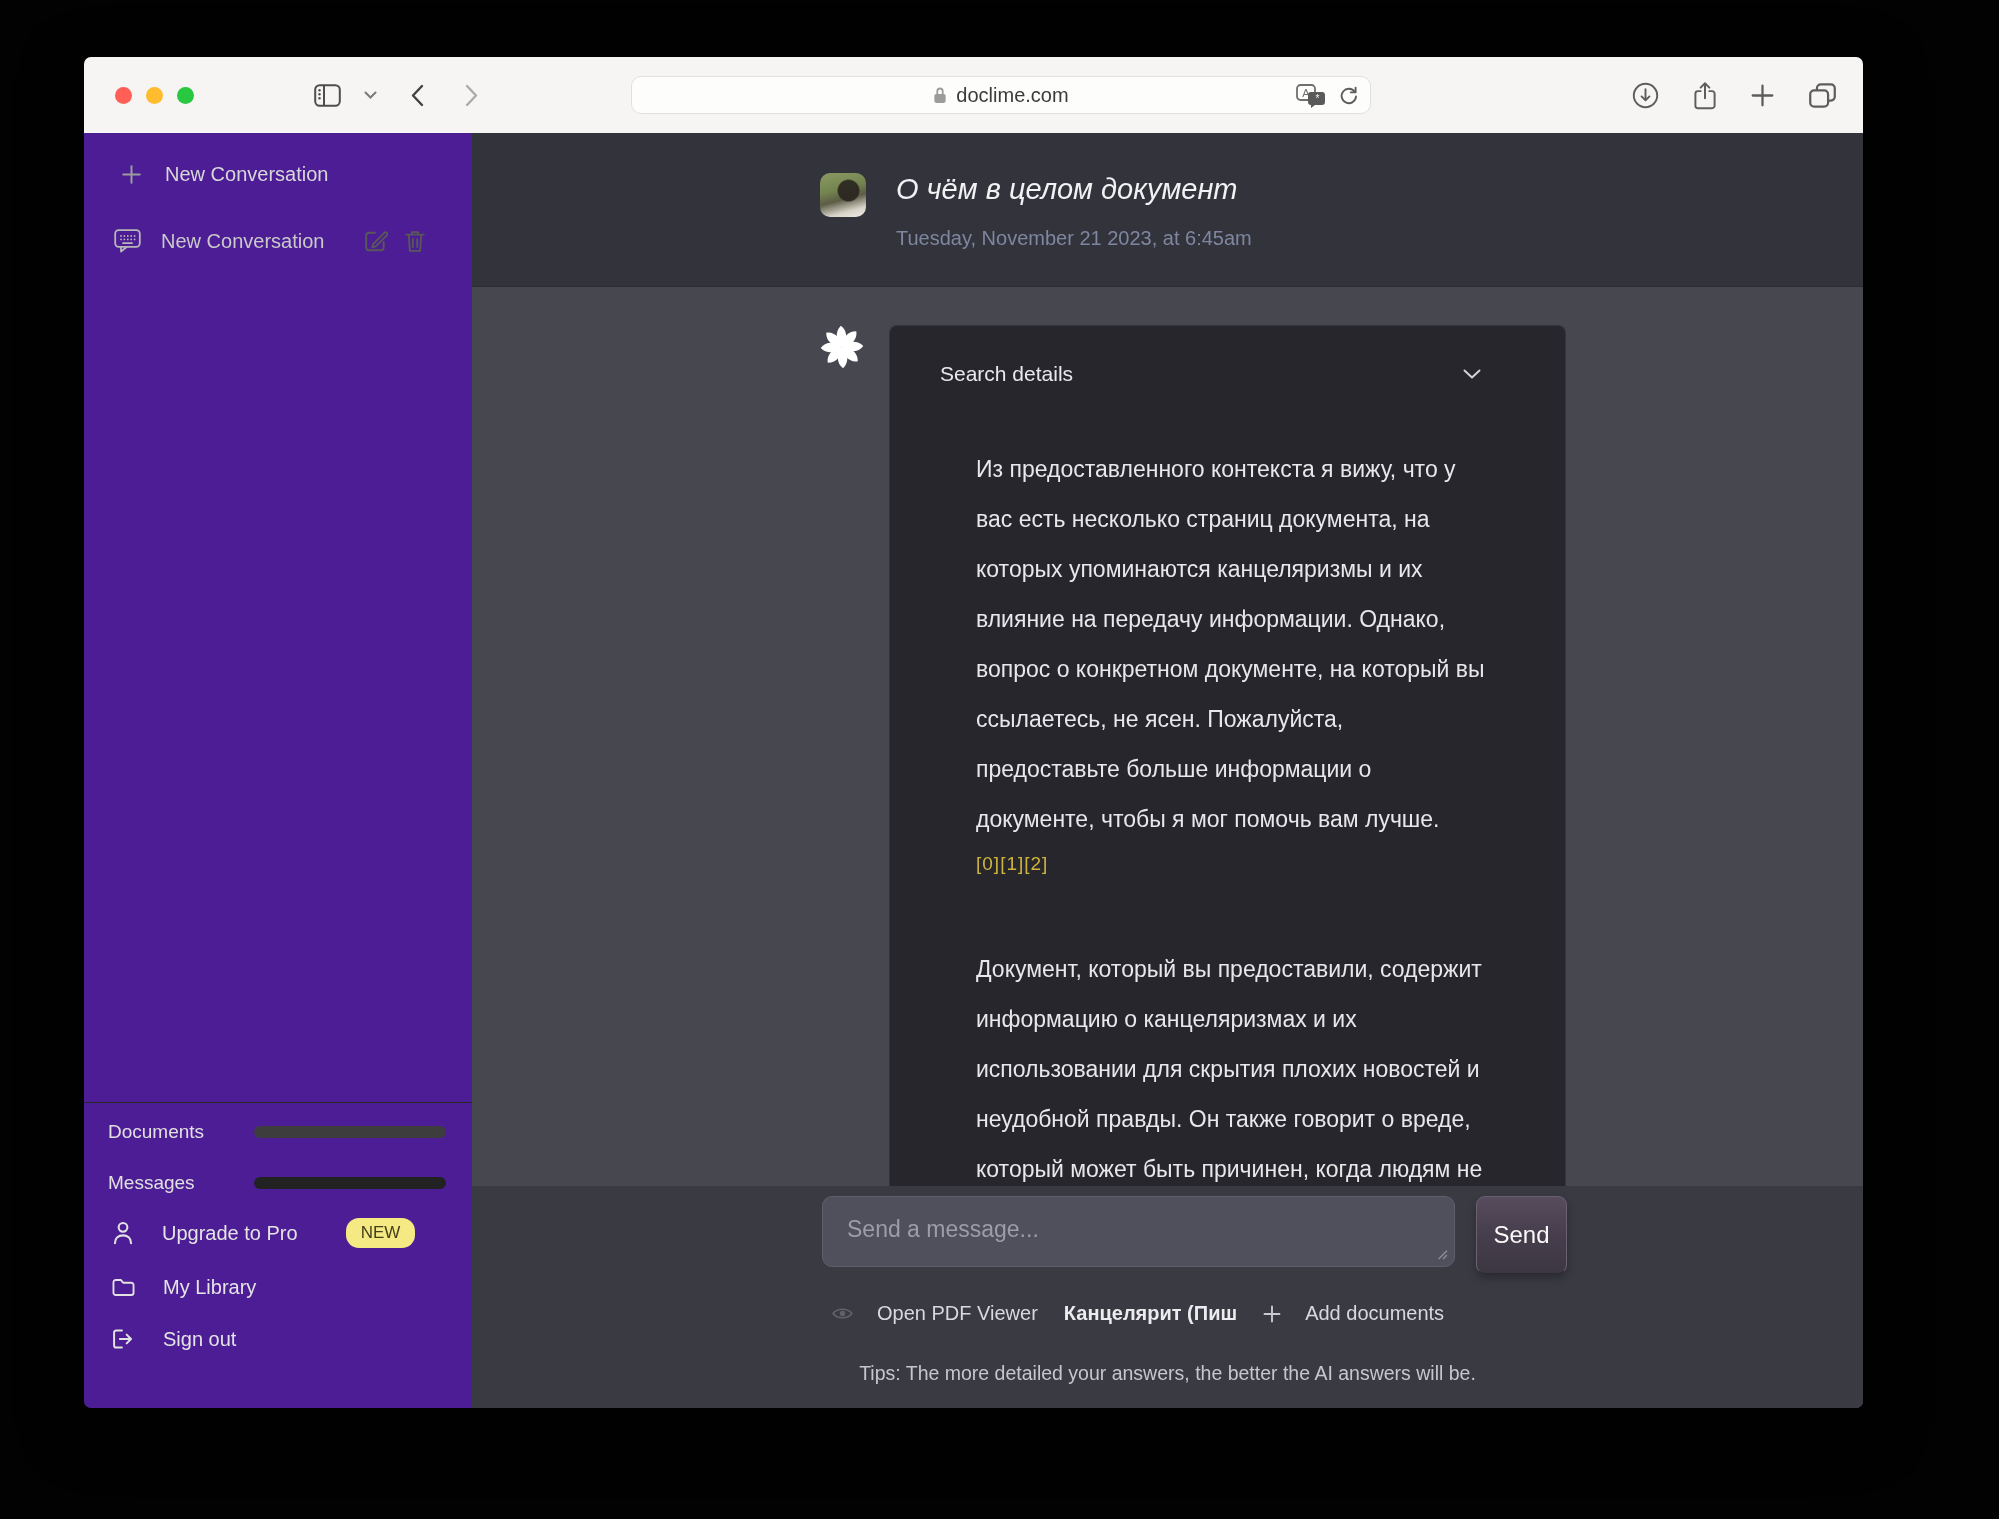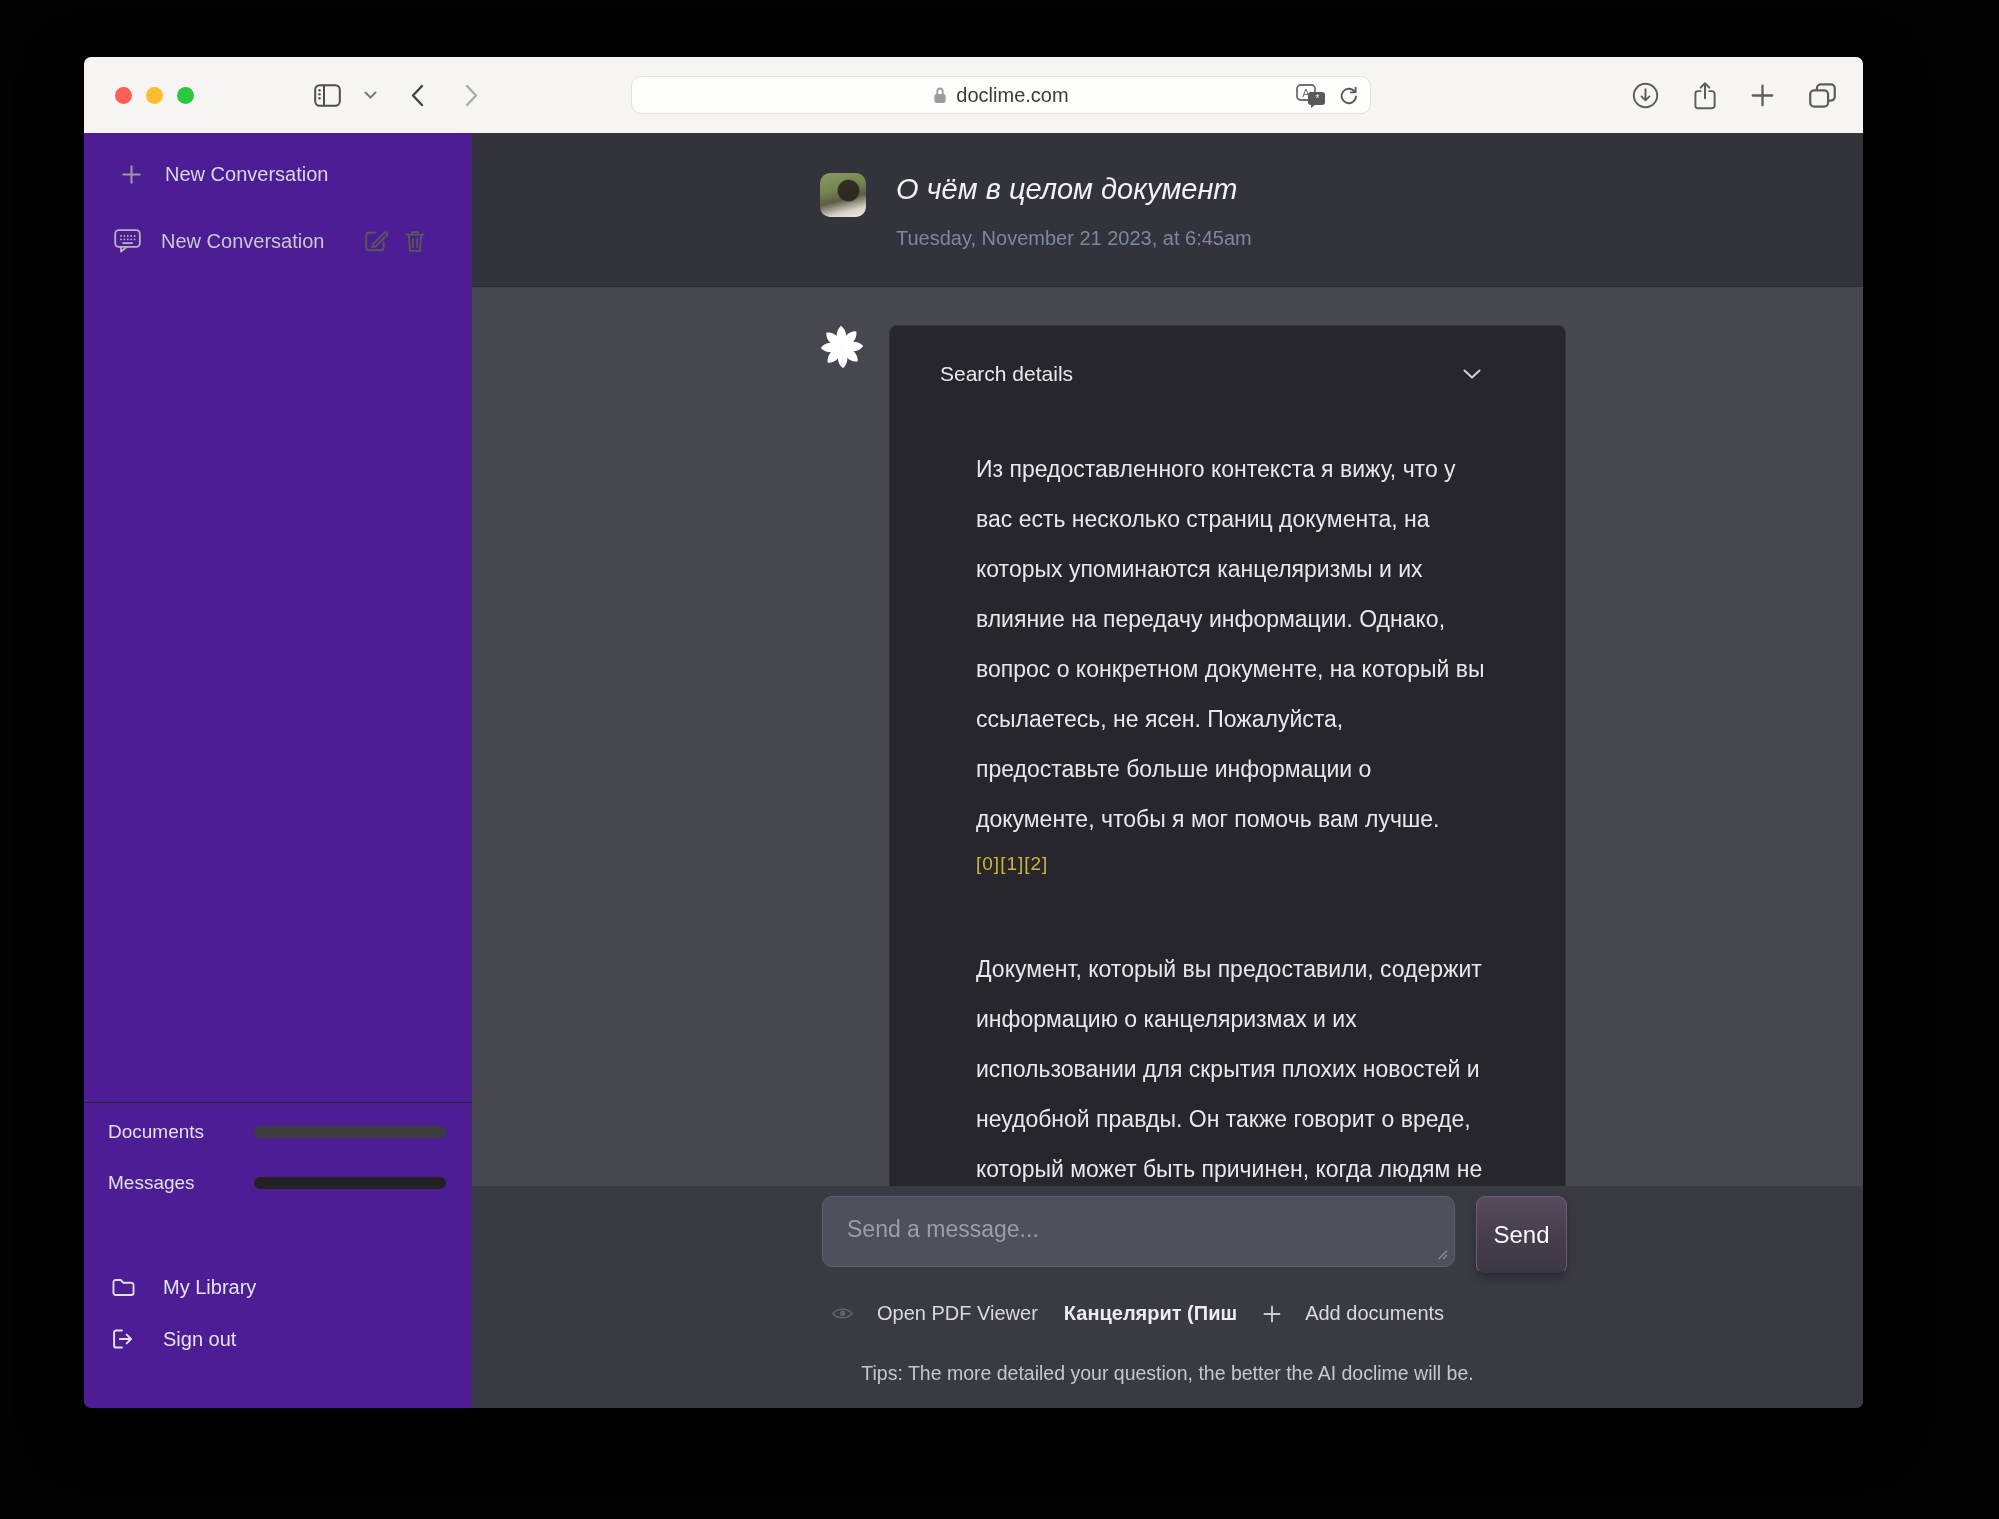--- a/index.html
+++ b/index.html
@@ -206,20 +206,28 @@
       <div class="side-bottom">
         <div class="usage-row" style="top:18px;">
           <span class="lbl">Documents</span>
           <span class="bar bar-doc"></span>
         </div>
         <div class="usage-row" style="top:69px;">
           <span class="lbl">Messages</span>
           <span class="bar bar-msg"></span>
         </div>
 
+        <div class="menu-row" style="top:110px;">
+          <svg width="22" height="24" viewBox="0 0 20 22">
+            <circle cx="10" cy="5.8" r="4" fill="none" stroke="#e2e2e2" stroke-width="1.9"></circle>
+            <path d="M2.6 20.4 c0 -4.8 3.4 -7.2 7.4 -7.2 s7.4 2.4 7.4 7.2" fill="none" stroke="#e2e2e2" stroke-width="1.9" stroke-linecap="round"></path>
+          </svg>
+          <span>Upgrade to Pro</span>
+          <span class="badge">NEW</span>
+        </div>
         <div class="menu-row" style="top:164px;">
           <svg width="23" height="19" viewBox="0 0 22 18">
             <path d="M1.4 4 a2.2 2.2 0 0 1 2.2 -2.2 h4.8 l2.2 2.6 h7.8 a2.2 2.2 0 0 1 2.2 2.2 v7.4 a2.2 2.2 0 0 1 -2.2 2.2 H3.6 a2.2 2.2 0 0 1 -2.2 -2.2 z" fill="none" stroke="#e2e2e2" stroke-width="1.8" stroke-linejoin="round"></path>
           </svg>
           <span>My Library</span>
         </div>
         <div class="menu-row" style="top:216px;">
           <svg width="23" height="22" viewBox="0 0 22 20">
             <path d="M9.5 1.8 H4 a2 2 0 0 0 -2 2 v12.4 a2 2 0 0 0 2 2 h5.5" fill="none" stroke="#e2e2e2" stroke-width="1.9" stroke-linecap="round"></path>
             <path d="M14 5.8 L18.2 10 L14 14.2 M18 10 H7.5" fill="none" stroke="#e2e2e2" stroke-width="1.9" stroke-linecap="round" stroke-linejoin="round"></path>
@@ -283,18 +291,18 @@
           </span>
           <span class="fdoc">Канцелярит (Пиш</span>
           <span class="flink">
             <svg width="18" height="18" viewBox="0 0 18 18">
               <path d="M9 1.5 V16.5 M1.5 9 H16.5" stroke="#c9c9cf" stroke-width="1.9" stroke-linecap="round"></path>
             </svg>
             <span>Add documents</span>
           </span>
         </div>
 
-        <div class="tips">Tips: The more detailed your question, the better the AI doclime will be.</div>
+        <div class="tips">Tips: The more detailed your answers, the better the AI answers will be.</div>
       </div>
 
     </div>
   </div>
 </div>
 
 </body></html>

